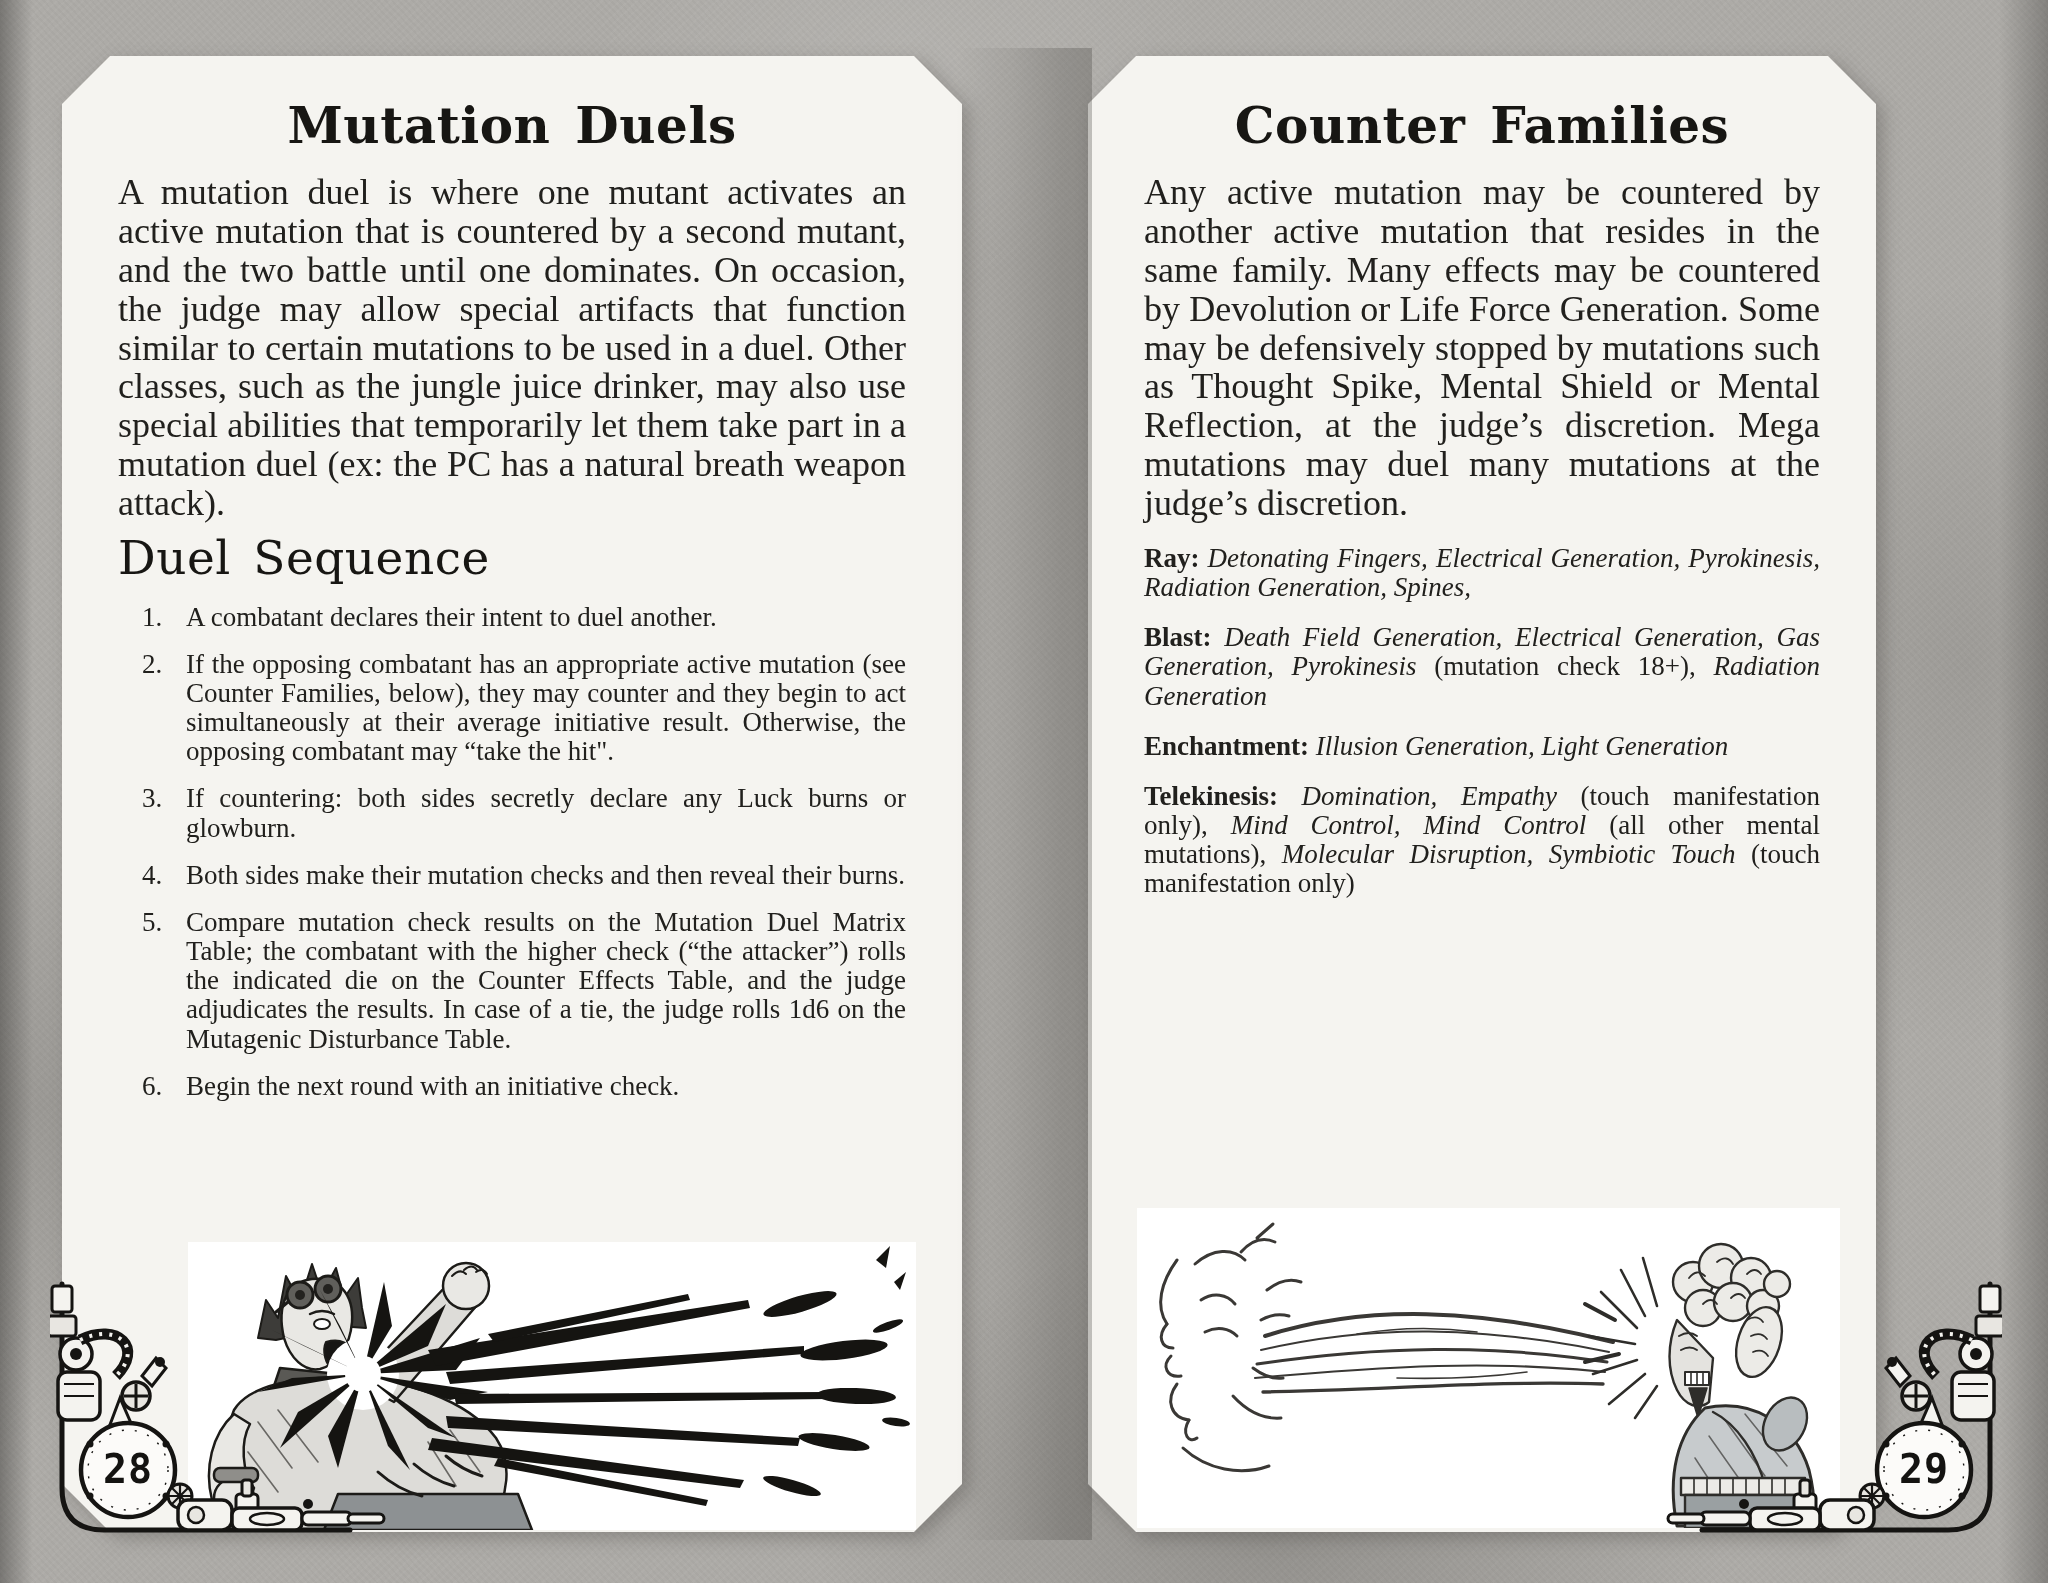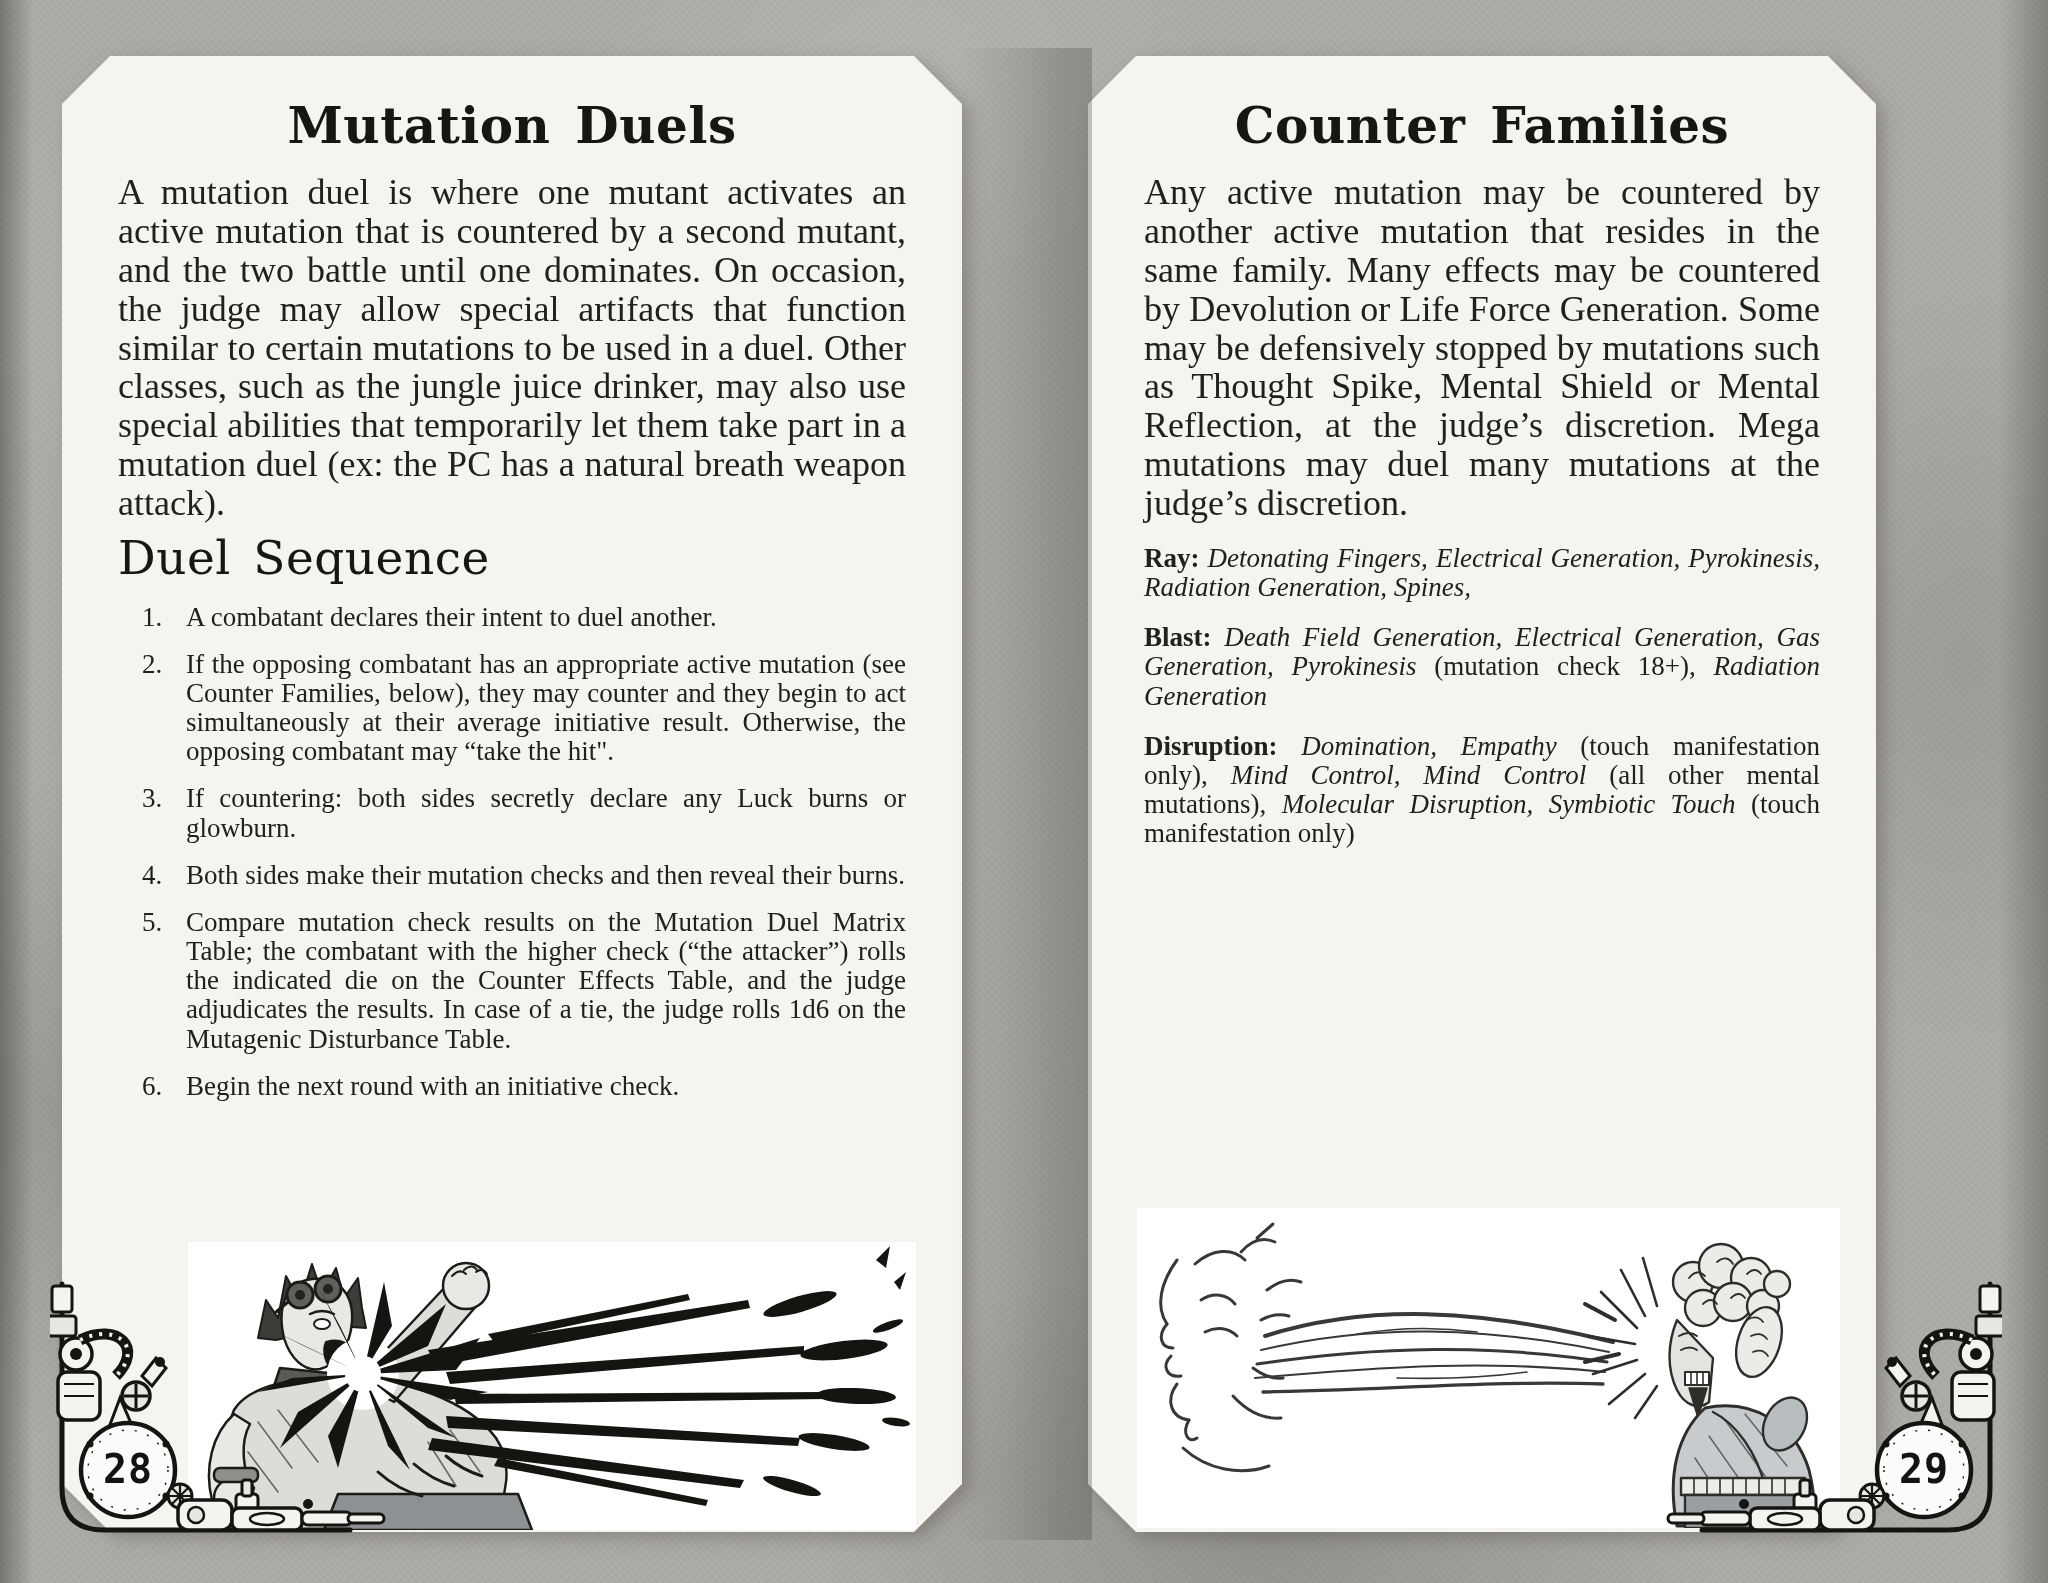--- a/index.html
+++ b/index.html
@@ -164,21 +164,22 @@
   </div>
 
   <div class="page-wrap right">
     <div class="page">
       <div class="page-inner">
         <h1 class="page-title">Counter Families</h1>
         <p class="intro">Any active mutation may be countered by another active mutation that resides in the same family. Many effects may be countered by Devolution or Life Force Generation. Some may be defensively stopped by mutations such as Thought Spike, Mental Shield or Mental Reflection, at the judge’s discretion. Mega mutations may duel many mutations at the judge’s discretion.</p>
         <div>
             <p class="family"><b>Ray: </b><i>Detonating Fingers, Electrical Generation, Pyrokinesis, Radiation Generation, Spines,</i></p>
             <p class="family"><b>Blast: </b><i>Death Field Generation, Electrical Generation, Gas Generation, Pyrokinesis</i><span> (mutation check 18+), </span><i>Radiation Generation</i></p>
-            <p class="family"><b>Disruption: </b><i>Domination, Empathy</i><span> (touch manifestation only), </span><i>Mind Control, Mind Control</i><span> (all other mental mutations), </span><i>Molecular Disruption, Symbiotic Touch</i><span> (touch manifestation only)</span></p>
+            <p class="family"><b>Enchantment: </b><i>Illusion Generation, Light Generation</i></p>
+            <p class="family"><b>Telekinesis: </b><i>Domination, Empathy</i><span> (touch manifestation only), </span><i>Mind Control, Mind Control</i><span> (all other mental mutations), </span><i>Molecular Disruption, Symbiotic Touch</i><span> (touch manifestation only)</span></p>
           </div>
       </div>
 
       <div class="illo illo-right">
         <svg viewBox="0 0 703 320">
           <rect width="703" height="320" fill="#ffffff"></rect>
 
           <g fill="none" stroke="#3a3835" stroke-width="3" stroke-linecap="round">
             <path d="M40 52 C 24 74 18 98 30 116"></path>
             <path d="M30 116 C 20 128 24 140 36 140"></path>

